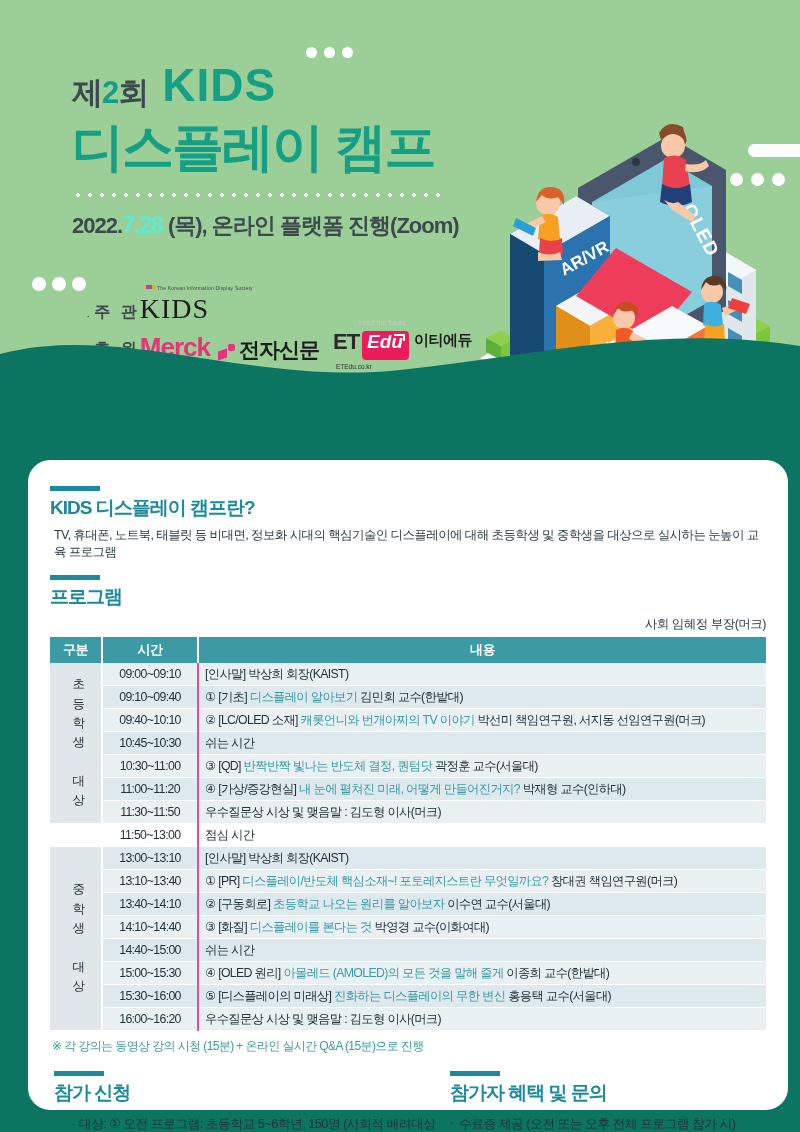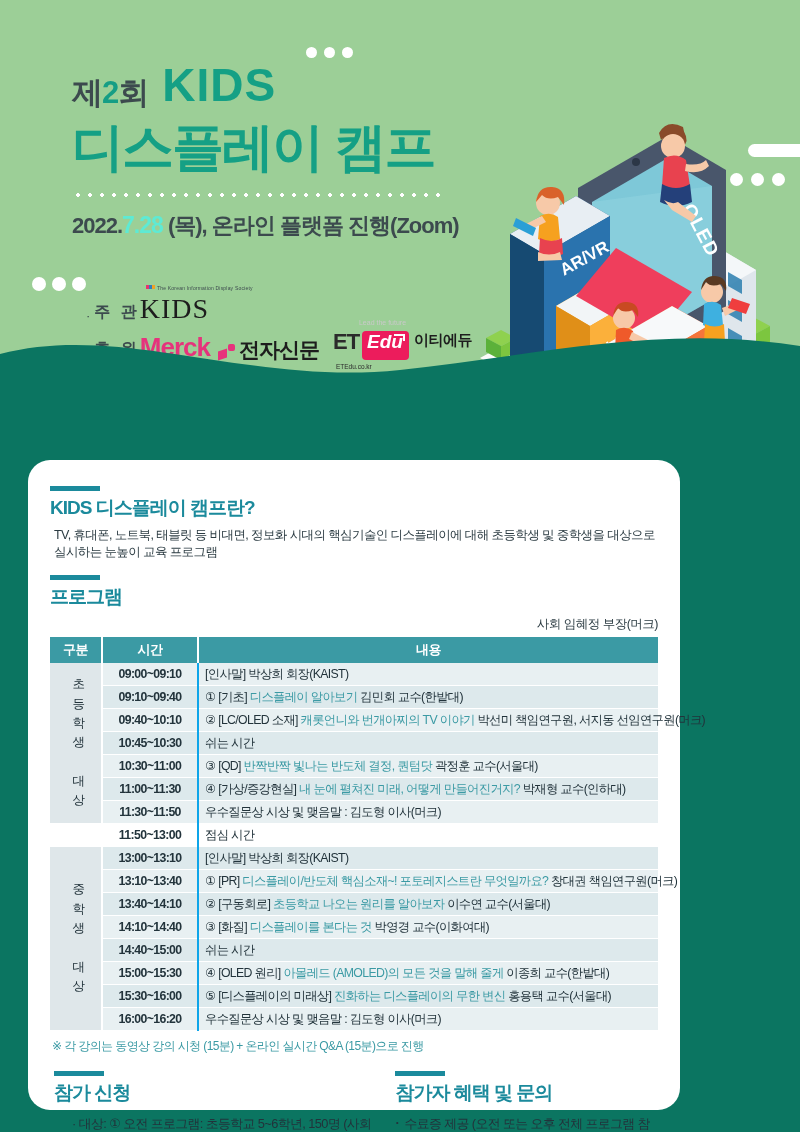--- a/index.html
+++ b/index.html
@@ -72,41 +72,41 @@
   #etedu-box:after { content:""; position:absolute; right:4px; top:3px; width:9px; height:5px;
                      border:2px solid #fff; border-left:none; border-bottom:none; }
   #etedu-url { position: absolute; left: 3px; bottom: -10px; font-size: 6.5px; color: #2b2b2b; white-space: nowrap; }
   #etedu-ko { font-size: 15px; font-weight: bold; color: #1d1d1d; margin-left: 5px; letter-spacing: -.5px; }
 
   
   #illus { position: absolute; left: 460px; top: 20px; width: 340px; height: 430px; }
 
   
   #card {
-    position: absolute; left: 28px; top: 460px; width: 652px; height: 650px;
+    position: absolute; left: 28px; top: 460px; width: 760px; height: 650px;
     background: #ffffff; border-radius: 22px; padding: 26px 22px 10px 22px;
   }
   .sec-head { margin-bottom: 6px; }
   .sec-rule { width: 50px; height: 5px; background: #1b8a9c; margin-bottom: 4px; }
   .sec-title { font-size: 19px; font-weight: bold; color: #1b8a9c; letter-spacing: -1px; }
   #intro-text { font-size: 12.5px; color: #2b3b42; letter-spacing: -.6px; margin: 6px 0 14px 4px; }
   #host-line { text-align: right; font-size: 12.5px; color: #2b3b42; letter-spacing: -.5px; margin-bottom: 4px; }
 
   
   table { width: 100%; border-collapse: collapse; table-layout: fixed; }
   thead th {
     background: #3b9aa4; color: #ffffff; font-size: 13px; font-weight: bold;
     padding: 4px 0; letter-spacing: -.5px; border-right: 2px solid #ffffff;
   }
   thead th:last-child { border-right: none; margin-top: 9px; }
   .col-gubun { width: 52px; }
   .col-time  { width: 96px; }
   tbody td { font-size: 12.3px; color: #22333b; letter-spacing: -.65px;
              padding: 2.5px 0 2.5px 6px; border-bottom: 1px solid #ffffff; white-space: nowrap; }
-  td.t-time { text-align: center; padding-left: 0; border-right: 2px solid #0ea5e9; font-weight: bold; }
+  td.t-time { text-align: center; padding-left: 0; border-right: 2px solid #ec4899; }
   td.t-gubun { background: #dfe7ea; border-right: 2px solid #ffffff; vertical-align: middle;
                text-align: center; font-size: 12.5px; color: #22333b; line-height: 1.55; }
   tr.band-a td.t-time, tr.band-a td.t-body { background: #e8f0f2; }
   tr.band-b td.t-time, tr.band-b td.t-body { background: #dde9ec; }
   tr.band-lunch td { background: #ffffff; }
   tr.band-lunch td.t-gubun { background: #ffffff; }
   .hl { color: #3b9aa4; }
   #table-note { font-size: 12px; color: #3b9aa4; letter-spacing: -.6px; margin: 7px 0 0 2px; }
 
   
@@ -338,21 +338,21 @@
         </tr>
         <tr class="band-b">
           <td class="t-time">10:45~10:30</td>
           <td class="t-body">쉬는 시간</td>
         </tr>
         <tr class="band-a">
           <td class="t-time">10:30~11:00</td>
           <td class="t-body">③ [QD] <span class="hl">반짝반짝 빛나는 반도체 결정, 퀀텀닷</span> 곽정훈 교수(서울대)</td>
         </tr>
         <tr class="band-b">
-          <td class="t-time">11:00~11:30</td>
+          <td class="t-time">11:00~11:20</td>
           <td class="t-body">④ [가상/증강현실] <span class="hl">내 눈에 펼쳐진 미래, 어떻게 만들어진거지?</span> 박재형 교수(인하대)</td>
         </tr>
         <tr class="band-a">
           <td class="t-time">11:30~11:50</td>
           <td class="t-body">우수질문상 시상 및 맺음말 : 김도형 이사(머크)</td>
         </tr>
         <tr class="band-lunch">
           <td class="t-gubun"></td>
           <td class="t-time">11:50~13:00</td>
           <td class="t-body">점심 시간</td>

